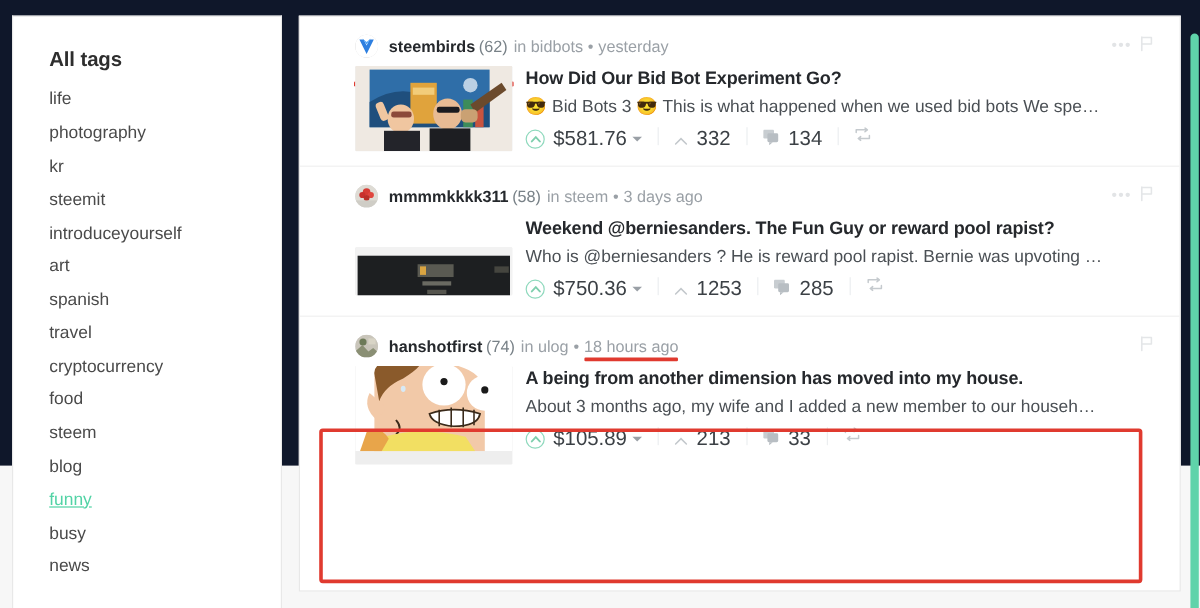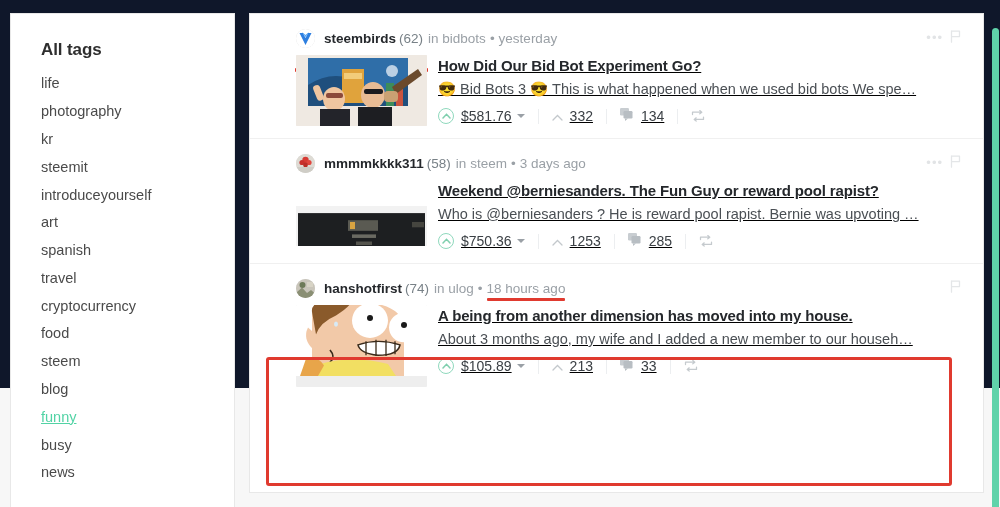--- a/index.html
+++ b/index.html
@@ -172,21 +172,21 @@
     margin-right: 11px;
     overflow: hidden;
     border-radius: 1px;
     background: #eee;
     position: relative;
   }
   .thumb svg { display: block; width: 131px; height: 71px; }
   .thumb.tall { height: 82px; }
   .thumb.short { height: 40px; margin-top: 26px; }
 
-  .post-main { flex: 1; min-width: 0; padding-top: 1px; text-decoration: underline; }
+  .post-main { flex: 1; min-width: 0; padding-top: 1px; }
 
   .post-title {
     font-size: 15px;
     font-weight: bold;
     color: #25282c;
     line-height: 19px;
     margin-bottom: 4px;
     letter-spacing: -0.15px;
     cursor: pointer;
     white-space: nowrap;
@@ -197,22 +197,22 @@
     color: #4a4f54;
     line-height: 20px;
     margin-bottom: 7px;
     white-space: nowrap;
     overflow: hidden;
     text-overflow: ellipsis;
   }
 
   .post-stats {
     display: flex;
-    align-items: center;
-    font-size: 14px;
+    align-items: flex-start;
+    font-size: 17px;
     color: #5c6267;
     height: 20px;
   }
   .stat { display: flex; align-items: center; }
   .stat-sep {
     width: 1px;
     height: 15px;
     background: #eceef0;
     margin: 0 13px;
   }

